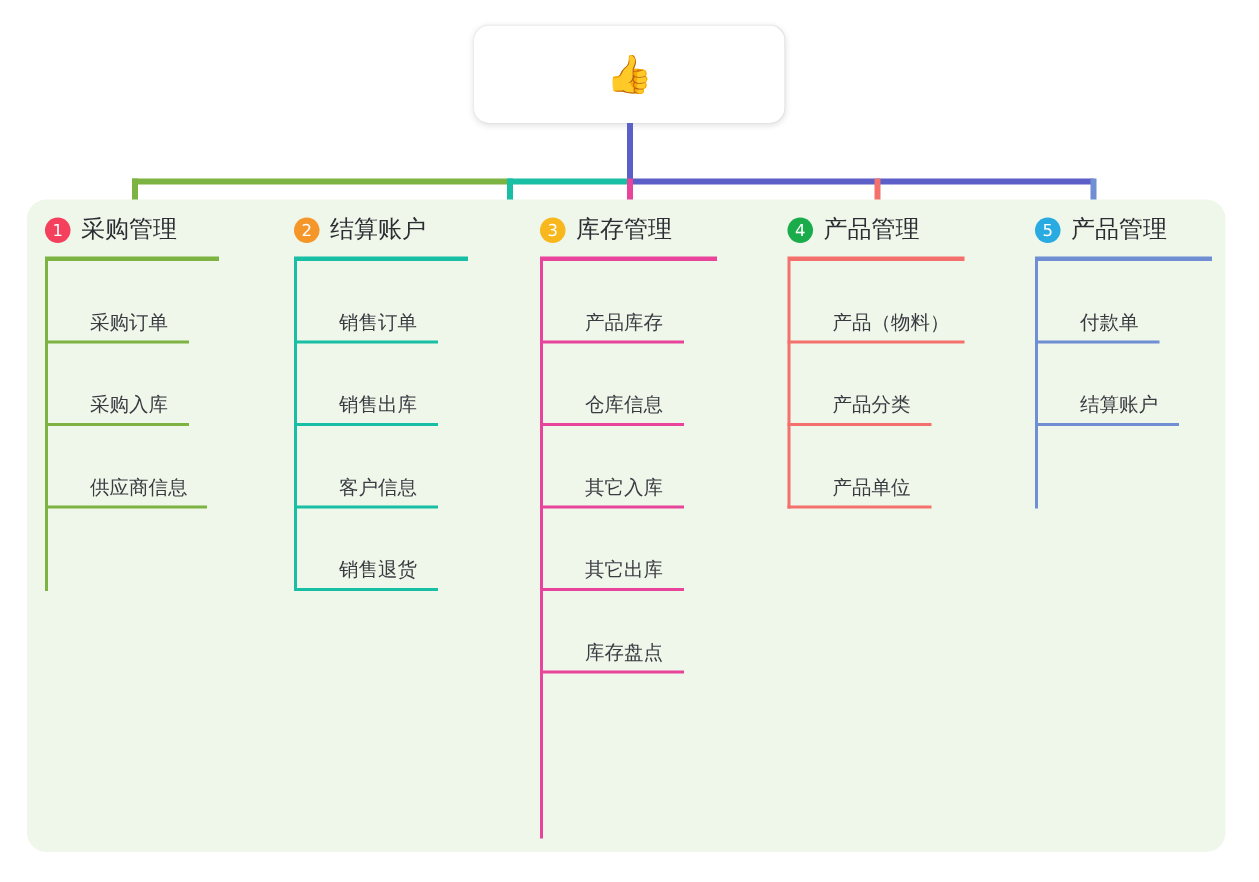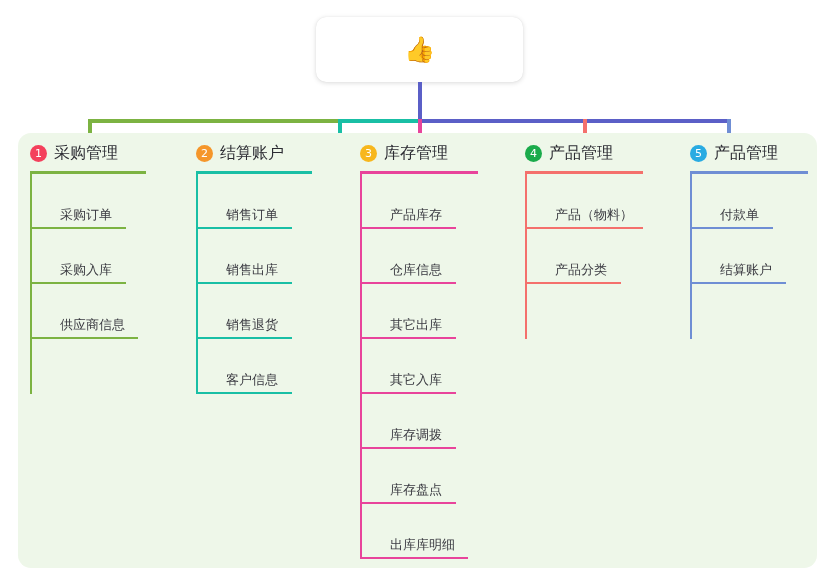--- a/index.html
+++ b/index.html
@@ -199,25 +199,25 @@
           <div class="spine" style="background: rgb(25, 191, 165); height: 220px;"></div>
           <div class="item">
             <span class="item-label">销售订单</span>
             <div class="item-rule" style="background: rgb(25, 191, 165); width: 96px;"></div>
           </div>
           <div class="item">
             <span class="item-label">销售出库</span>
             <div class="item-rule" style="background: rgb(25, 191, 165); width: 96px;"></div>
           </div>
           <div class="item">
+            <span class="item-label">客户信息</span>
+            <div class="item-rule" style="background: rgb(25, 191, 165); width: 96px;"></div>
+          </div>
+          <div class="item">
             <span class="item-label">销售退货</span>
-            <div class="item-rule" style="background: rgb(25, 191, 165); width: 96px;"></div>
-          </div>
-          <div class="item">
-            <span class="item-label">客户信息</span>
             <div class="item-rule" style="background: rgb(25, 191, 165); width: 96px;"></div>
           </div>
         </div>
       </div>
       <div class="col" style="left: 348px;">
         <div class="col-head">
           <span class="badge" style="background: rgb(247, 183, 29);">3</span>
           <span class="col-head-label">库存管理</span>
         </div>
         <div class="col-rule" style="background: rgb(232, 68, 155); width: 118px;"></div>
@@ -225,57 +225,53 @@
           <div class="spine" style="background: rgb(232, 68, 155); height: 385px;"></div>
           <div class="item">
             <span class="item-label">产品库存</span>
             <div class="item-rule" style="background: rgb(232, 68, 155); width: 96px;"></div>
           </div>
           <div class="item">
             <span class="item-label">仓库信息</span>
             <div class="item-rule" style="background: rgb(232, 68, 155); width: 96px;"></div>
           </div>
           <div class="item">
+            <span class="item-label">其它入库</span>
+            <div class="item-rule" style="background: rgb(232, 68, 155); width: 96px;"></div>
+          </div>
+          <div class="item">
             <span class="item-label">其它出库</span>
             <div class="item-rule" style="background: rgb(232, 68, 155); width: 96px;"></div>
           </div>
           <div class="item">
-            <span class="item-label">其它入库</span>
-            <div class="item-rule" style="background: rgb(232, 68, 155); width: 96px;"></div>
-          </div>
-          <div class="item">
-            <span class="item-label">库存调拨</span>
-            <div class="item-rule" style="background: rgb(232, 68, 155); width: 96px;"></div>
-          </div>
-          <div class="item">
             <span class="item-label">库存盘点</span>
             <div class="item-rule" style="background: rgb(232, 68, 155); width: 96px;"></div>
-          </div>
-          <div class="item">
-            <span class="item-label">出库库明细</span>
-            <div class="item-rule" style="background: rgb(232, 68, 155); width: 108px;"></div>
           </div>
         </div>
       </div>
       <div class="col" style="left: 513px;">
         <div class="col-head">
           <span class="badge" style="background: rgb(26, 171, 75);">4</span>
           <span class="col-head-label">产品管理</span>
         </div>
         <div class="col-rule" style="background: rgb(244, 112, 108); width: 118px;"></div>
         <div class="col-body">
           <div class="spine" style="background: rgb(244, 112, 108); height: 165px;"></div>
           <div class="item">
             <span class="item-label">产品（物料）</span>
             <div class="item-rule" style="background: rgb(244, 112, 108); width: 118px;"></div>
           </div>
           <div class="item">
             <span class="item-label">产品分类</span>
             <div class="item-rule" style="background: rgb(244, 112, 108); width: 96px;"></div>
           </div>
+          <div class="item">
+            <span class="item-label">产品单位</span>
+            <div class="item-rule" style="background: rgb(244, 112, 108); width: 96px;"></div>
+          </div>
         </div>
       </div>
       <div class="col" style="left: 678px;">
         <div class="col-head">
           <span class="badge" style="background: rgb(41, 171, 226);">5</span>
           <span class="col-head-label">产品管理</span>
         </div>
         <div class="col-rule" style="background: rgb(111, 142, 212); width: 118px;"></div>
         <div class="col-body">
           <div class="spine" style="background: rgb(111, 142, 212); height: 165px;"></div>

